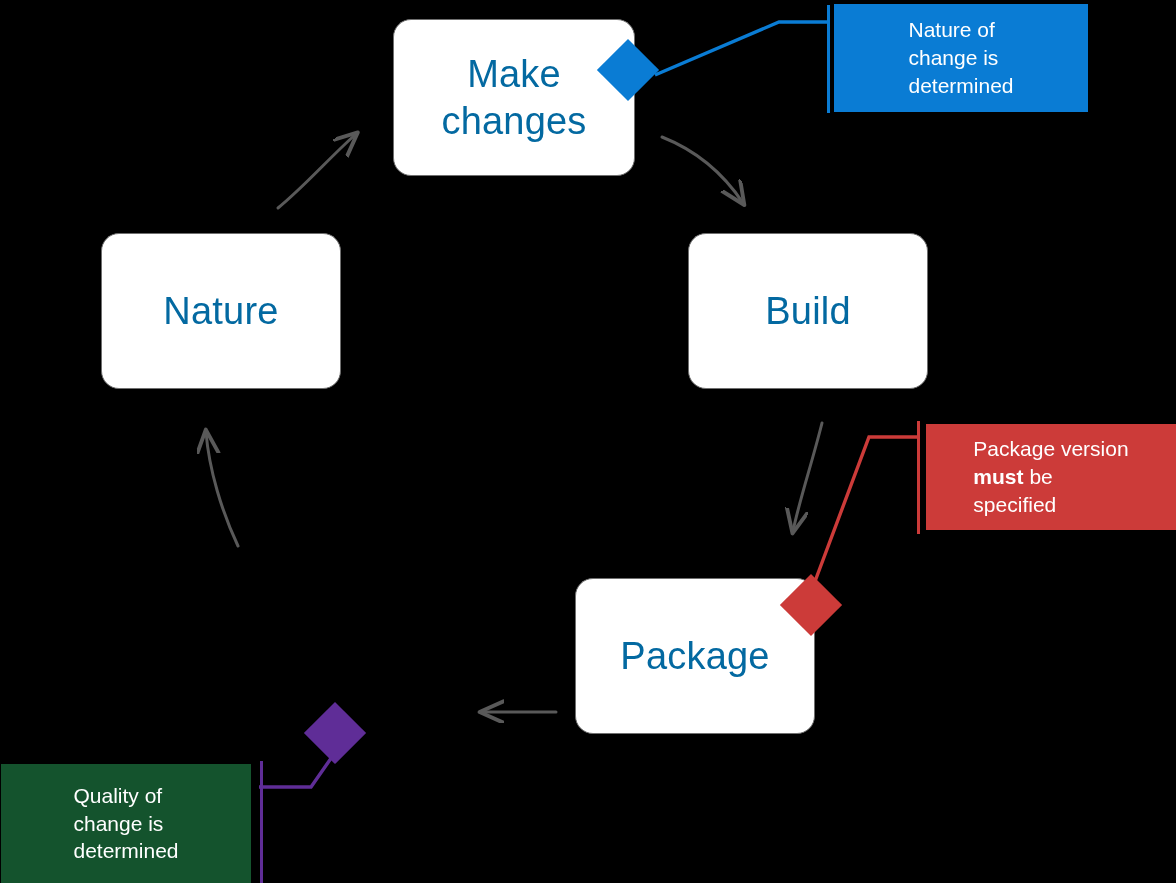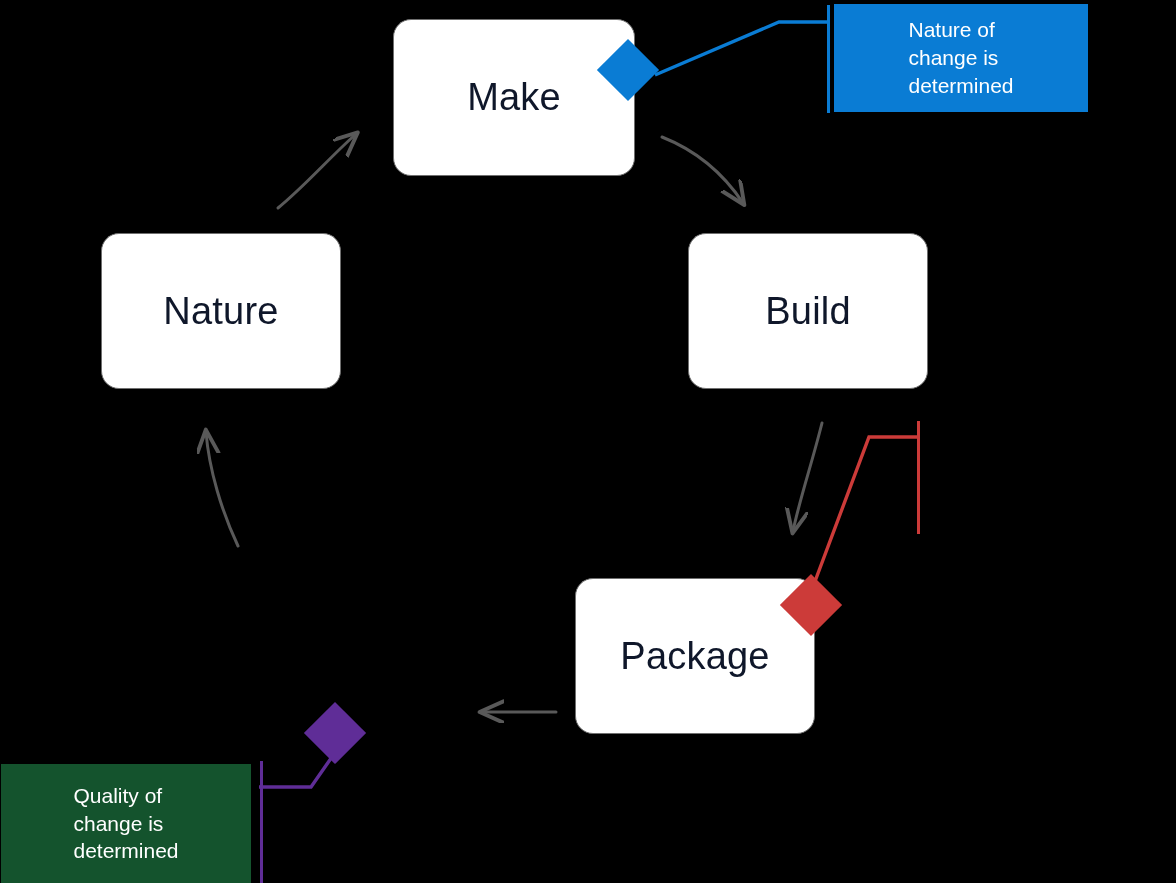--- a/index.html
+++ b/index.html
@@ -31,21 +31,21 @@
   .node {
     position: absolute;
     background: #ffffff;
     border: 1.6px solid #6f6f6f;
     border-radius: 18px;
     box-shadow: 2px 3px 4px rgba(0,0,0,0.55);
     display: flex;
     align-items: center;
     justify-content: center;
     text-align: center;
-    color: #0f172a;
+    color: #0369a1;
     font-size: 38px;
     font-weight: 400;
     line-height: 1.22;
     letter-spacing: 0.2px;
     z-index: 3;
   }
   .node-make    { left: 393px; top: 19px;  width: 240px; height: 155px; }
   .node-build   { left: 688px; top: 233px; width: 238px; height: 154px; }
   .node-package { left: 575px; top: 578px; width: 238px; height: 154px; }
   .node-valid   { left: 213px; top: 578px; width: 238px; height: 154px; }
@@ -127,20 +127,21 @@
     <path d="M 655,75 L 779,22 L 829,22" fill="none" stroke="#0a7cd4" stroke-width="3.4" stroke-linecap="butt" stroke-linejoin="miter"></path>
 
     <path d="M 811,592 L 869,437 L 919,437" fill="none" stroke="#cc3b39" stroke-width="3.4" stroke-linecap="butt" stroke-linejoin="miter"></path>
 
     <path d="M 334,754 L 311,787 L 259,787" fill="none" stroke="#5f2d97" stroke-width="3.4" stroke-linecap="butt" stroke-linejoin="miter"></path>
   </svg>
 
   <div class="node node-make">
     <span>
       <span>Make</span><br>
+      <span>changes</span>
     </span>
   </div>
 
   <div class="node node-package">
     <span>Package</span>
   </div>
 
   <div class="node node-build">
     <span>Build</span>
   </div>
@@ -159,20 +160,27 @@
   <div class="bar bar-purple"></div>
 
   <div class="callout callout-blue">
     <span>
       <span>Nature of</span><br>
       <span>change is</span><br>
       <span>determined</span>
     </span>
   </div>
 
+  <div class="callout callout-red">
+    <span>
+      <span>Package version</span><br>
+      <b>must</b><span> </span><span>be</span><br>
+      <span>specified</span>
+    </span>
+  </div>
 
   <div class="callout callout-purple">
     <span>
       <span>Quality of</span><br>
       <span>change is</span><br>
       <span>determined</span>
     </span>
   </div>
 
 </div>

